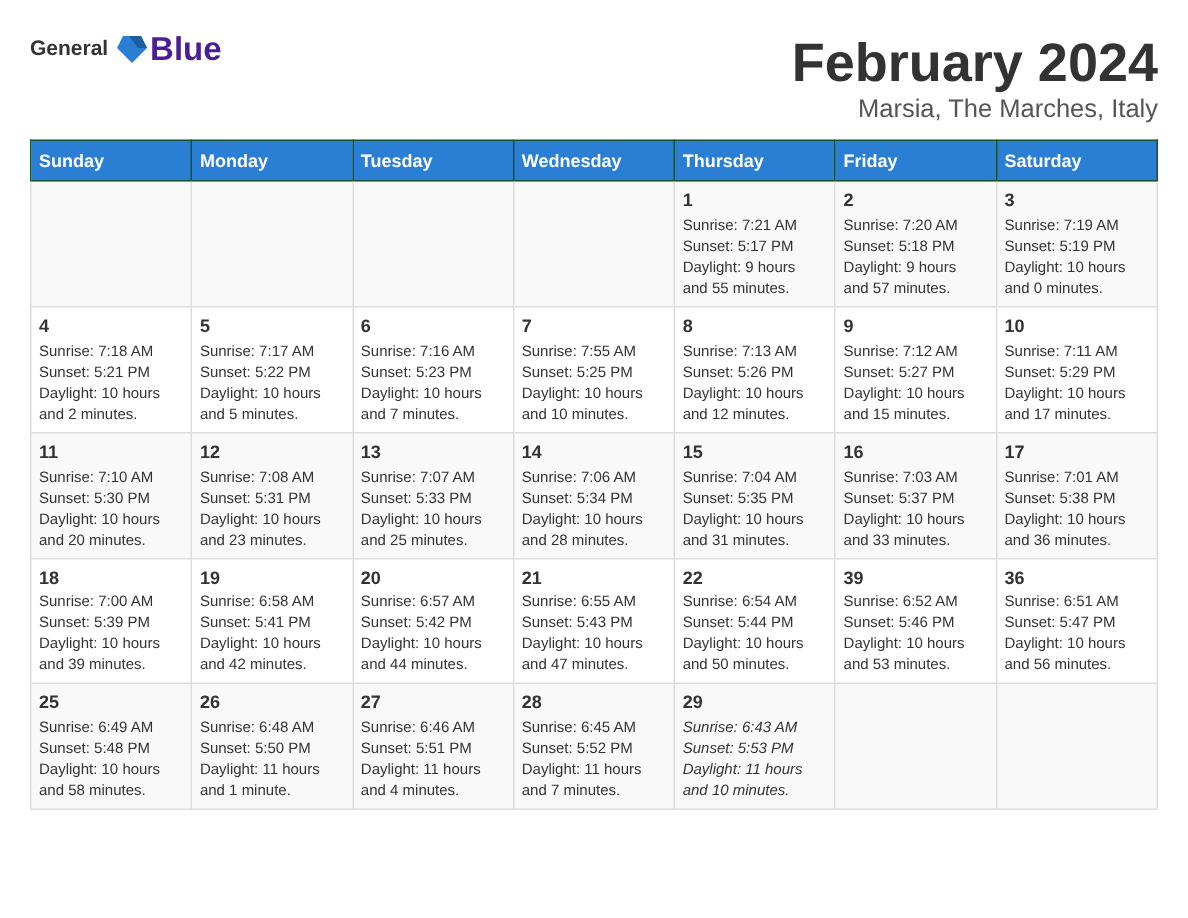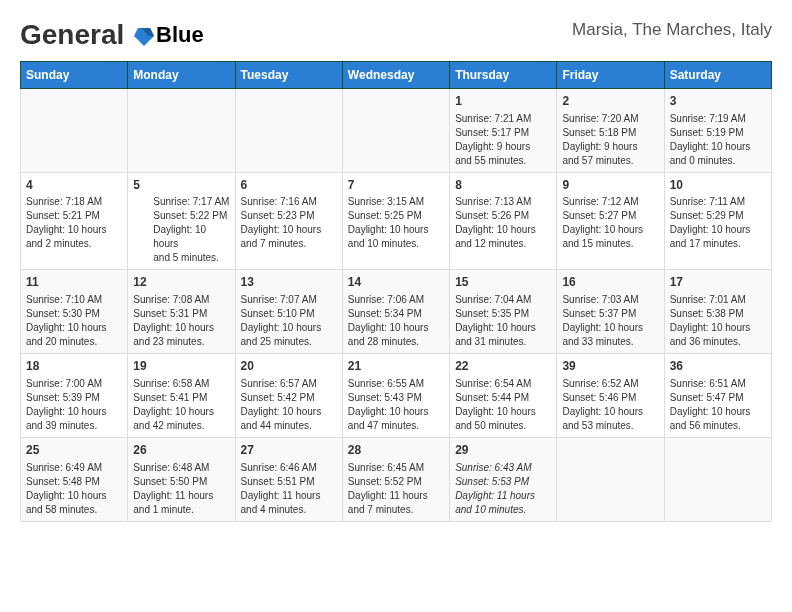--- a/index.html
+++ b/index.html
@@ -82,32 +82,33 @@
       background-color: inherit;
     }
   </style>
 </head>
 <body>
 
 <div class="header">
   <div class="logo">
     <div>
       <div style="display:flex;align-items:center;">
-        <div style="font-size:28px;font-weight:bold;color:#333;line-height:1.1;">
+        <div style="font-size:14px;font-weight:bold;color:#333;line-height:1.1;">
           <span>General</span>
           <svg width="20" height="22" viewBox="0 0 20 22" style="display:inline-block;vertical-align:middle;margin-left:2px;">
             <polygon points="4,2 16,2 20,10 10,20 0,10" fill="#2a7fd4"></polygon>
             <polygon points="8,2 16,2 20,10 14,10" fill="#1a5fa0"></polygon>
           </svg>
         </div>
-        <div style="font-size:22px;font-weight:bold;color:#000000;margin-left:2px;">Blue</div>
+        <div style="font-size:22px;font-weight:bold;color:#4c1d95;margin-left:2px;">Blue</div>
       </div>
     </div>
   </div>
   <div class="title-section">
+    <div class="main-title">February 2024</div>
     <div class="subtitle">Marsia, The Marches, Italy</div>
   </div>
 </div>
 
 <table>
   <thead>
     <tr>
     <th>Sunday</th>
         <th>Monday</th>
         <th>Tuesday</th>
@@ -148,35 +149,35 @@
       <tr>
         <td>
           <span class="day-number">4</span>
           <div class="day-info" style="white-space: pre-line;">Sunrise: 7:18 AM
 Sunset: 5:21 PM
 Daylight: 10 hours
 and 2 minutes.</div>
         </td>
         <td>
           <span class="day-number">5</span>
-          <div class="day-info" style="white-space: pre-line; margin-left: 20px;">Sunrise: 7:17 AM
+          <div class="day-info" style="white-space: pre-line;">Sunrise: 7:17 AM
 Sunset: 5:22 PM
 Daylight: 10 hours
 and 5 minutes.</div>
         </td>
         <td>
           <span class="day-number">6</span>
           <div class="day-info" style="white-space: pre-line;">Sunrise: 7:16 AM
 Sunset: 5:23 PM
 Daylight: 10 hours
 and 7 minutes.</div>
         </td>
         <td>
           <span class="day-number">7</span>
-          <div class="day-info" style="white-space: pre-line;">Sunrise: 3:15 AM
+          <div class="day-info" style="white-space: pre-line;">Sunrise: 7:55 AM
 Sunset: 5:25 PM
 Daylight: 10 hours
 and 10 minutes.</div>
         </td>
         <td>
           <span class="day-number">8</span>
           <div class="day-info" style="white-space: pre-line;">Sunrise: 7:13 AM
 Sunset: 5:26 PM
 Daylight: 10 hours
 and 12 minutes.</div>
@@ -207,21 +208,21 @@
         <td>
           <span class="day-number">12</span>
           <div class="day-info" style="white-space: pre-line;">Sunrise: 7:08 AM
 Sunset: 5:31 PM
 Daylight: 10 hours
 and 23 minutes.</div>
         </td>
         <td>
           <span class="day-number">13</span>
           <div class="day-info" style="white-space: pre-line;">Sunrise: 7:07 AM
-Sunset: 5:10 PM
+Sunset: 5:33 PM
 Daylight: 10 hours
 and 25 minutes.</div>
         </td>
         <td>
           <span class="day-number">14</span>
           <div class="day-info" style="white-space: pre-line;">Sunrise: 7:06 AM
 Sunset: 5:34 PM
 Daylight: 10 hours
 and 28 minutes.</div>
         </td>

